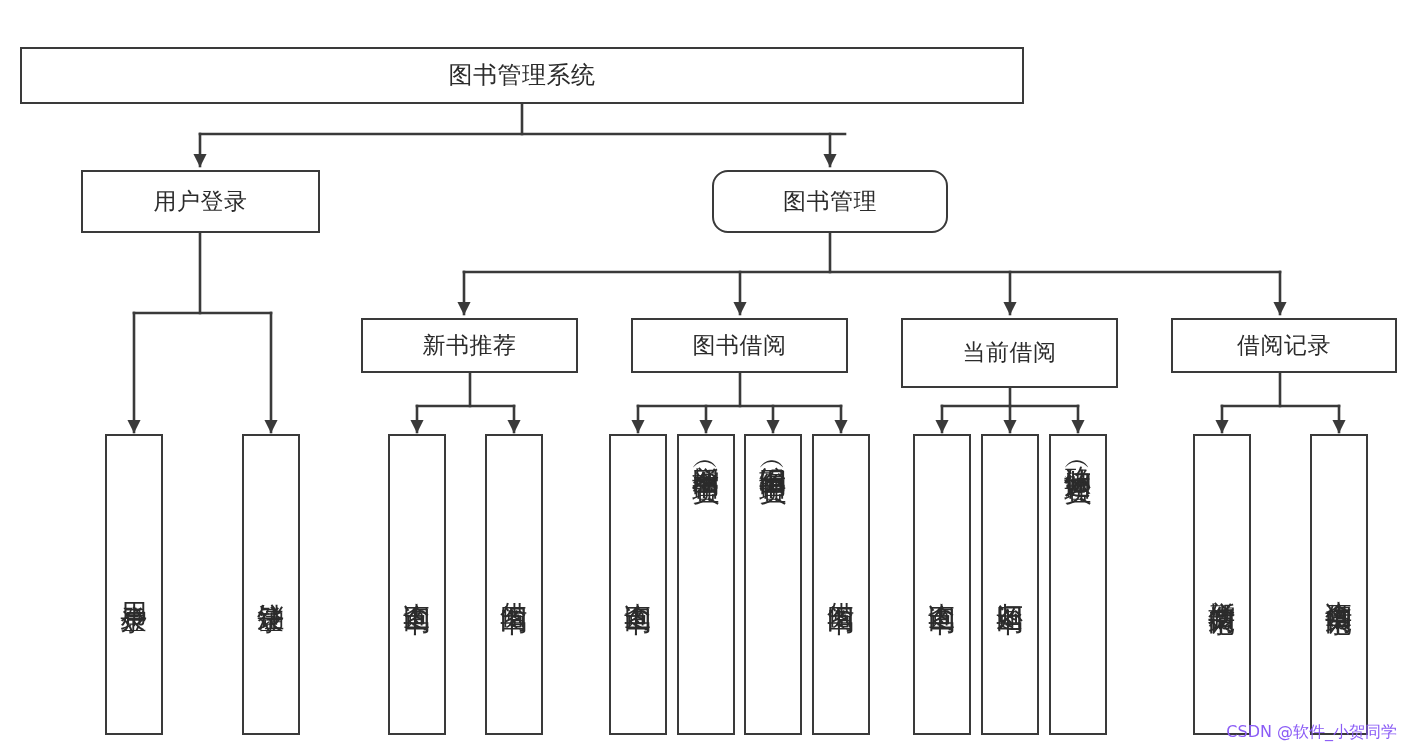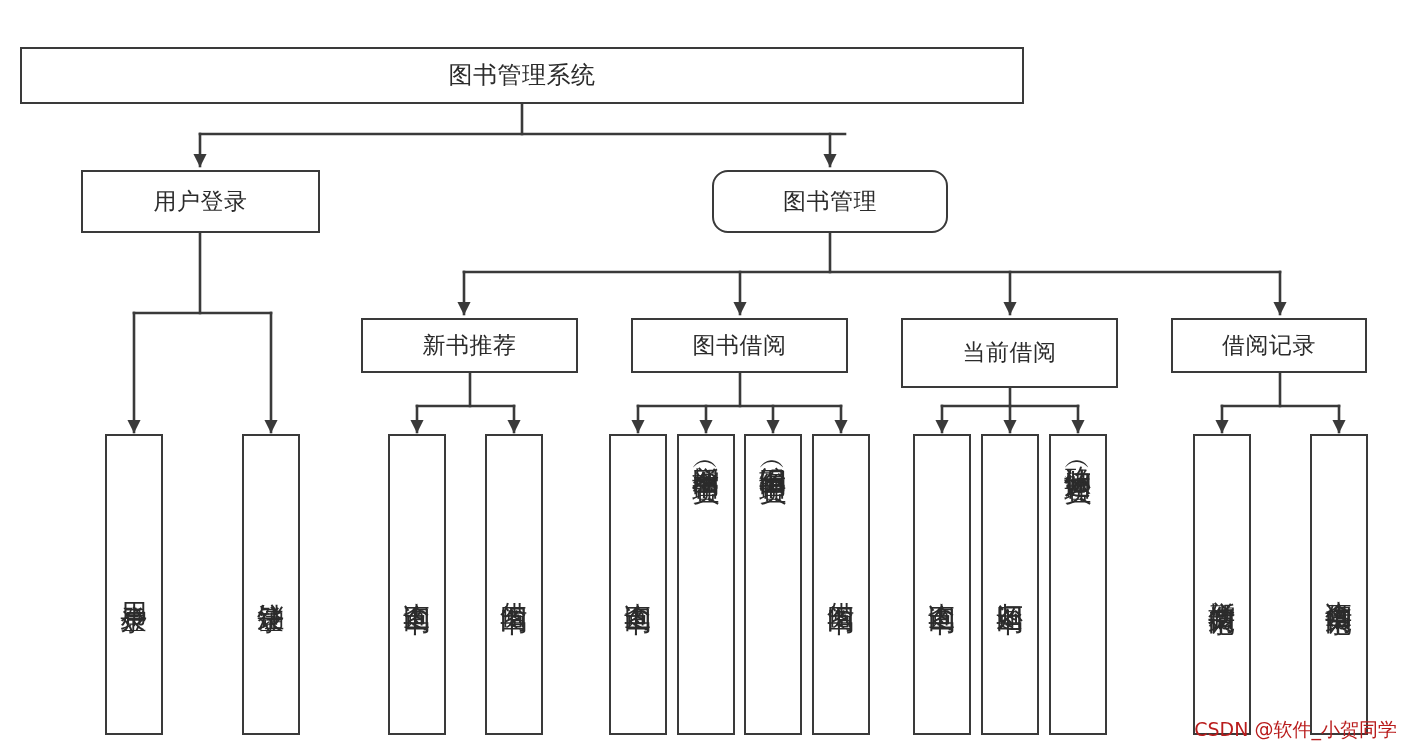--- a/index.html
+++ b/index.html
@@ -64,22 +64,22 @@
     letter-spacing: 2px;
   }
   .node.vert.center-text {
     align-items: center;
     padding-top: 0;
   }
   #watermark {
     position: absolute;
     right: 8px;
     bottom: 4px;
-    font-size: 19px;
-    color: #b91c1c;
+    font-size: 16px;
+    color: #8b5cf6;
     z-index: 6;
     white-space: nowrap;
     font-family: "DejaVu Sans", "Liberation Sans", sans-serif;
   }
 </style>
 </head>
 <body>
 
 <div id="diagram-root">
 
@@ -150,21 +150,21 @@
   </div>
 
   <div class="node horiz" style="left:631px; top:318px; width:217px; height:55px;">
     <span class="label">图书借阅</span>
   </div>
 
   <div class="node horiz" style="left:901px; top:318px; width:217px; height:70px;">
     <span class="label">当前借阅</span>
   </div>
 
-  <div class="node horiz" style="left:1171px; top:318px; width:196px; height:55px;">
+  <div class="node horiz" style="left:1171px; top:318px; width:226px; height:55px;">
     <span class="label">借阅记录</span>
   </div>
 
   <div class="node vert center-text" style="left:105px; top:434px; width:58px; height:301px;">
     <span class="label">用户登录</span>
   </div>
 
   <div class="node vert center-text" style="left:242px; top:434px; width:58px; height:301px;">
     <span class="label">注销登录</span>
   </div>

